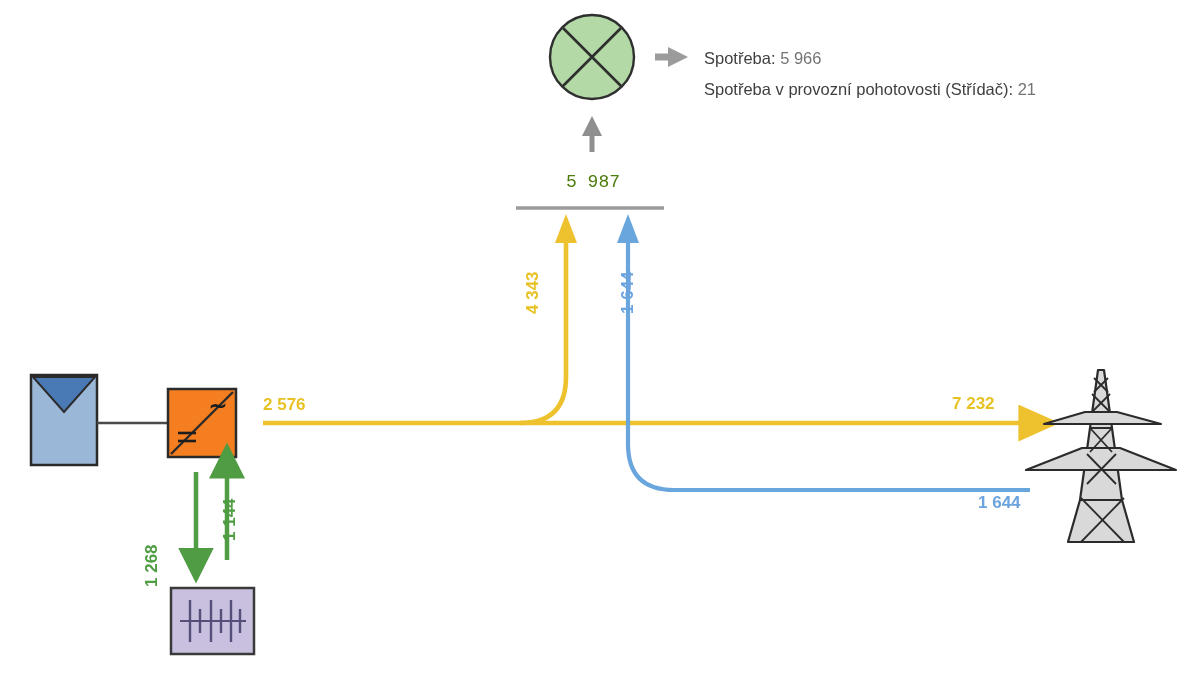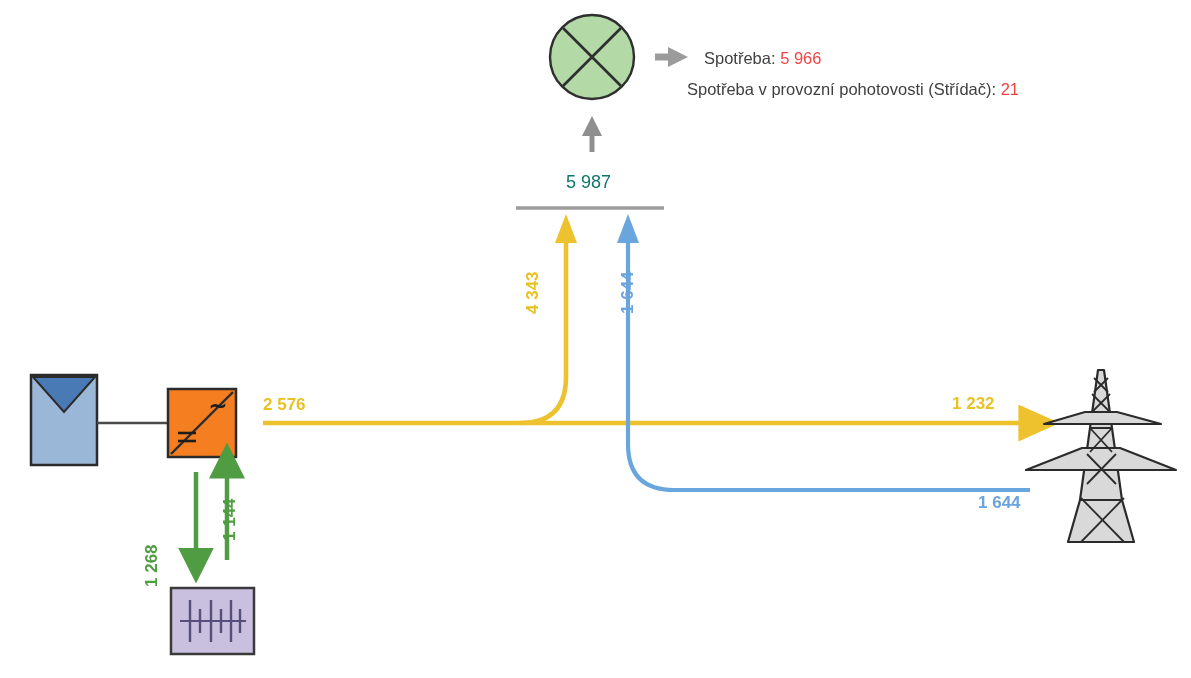--- a/index.html
+++ b/index.html
@@ -25,21 +25,21 @@
     height: 678px;
   }
   .lbl {
     position: absolute;
     white-space: nowrap;
     line-height: 1;
   }
   .lbl-yellow { color: #e8c225; }
   .lbl-blue   { color: #6aa3dd; }
   .lbl-green  { color: #4f9c42; }
-  .lbl-gray   { color: #0f766e; }
+  .lbl-gray   { color: #4d7c0f; font-family: Liberation Mono, monospace; }
 
   #label-pv-line {
     left: 263px;
     top: 396px;
     font-size: 17px;
     font-weight: bold;
   }
   #label-grid-export {
     left: 952px;
     top: 395px;
@@ -83,24 +83,24 @@
     font-size: 17px;
     font-weight: bold;
   }
   .readout {
     position: absolute;
     white-space: nowrap;
     font-size: 16.5px;
     color: #3f3f3f;
   }
   .readout .value {
-    color: #ef4444;
+    color: #737373;
   }
   #readout-consumption { left: 704px; top: 49px; }
-  #readout-standby     { left: 687px; top: 80px; text-align: right; }
+  #readout-standby     { left: 704px; top: 80px; text-align: right; }
 </style>
 </head>
 <body>
 
 <div id="stage">
 
   <svg id="flow-svg" viewBox="0 0 1191 678">
     <defs>
       <marker id="ah-yellow" markerWidth="10" markerHeight="10" refX="1" refY="4" orient="auto">
         <path d="M0,0 L9,4 L0,8 z" fill="#edc22e"></path>
@@ -183,21 +183,21 @@
         <line x1="1116" y1="454" x2="1087" y2="484"></line>
         <line x1="1081" y1="498" x2="1124" y2="542"></line>
         <line x1="1124" y1="498" x2="1081" y2="542"></line>
         <line x1="1086" y1="470" x2="1086" y2="470"></line>
       </g>
     </g>
   </svg>
 
   <div class="lbl lbl-yellow" id="label-pv-line">2 576</div>
 
-  <div class="lbl lbl-yellow" id="label-grid-export">1 232</div>
+  <div class="lbl lbl-yellow" id="label-grid-export">7 232</div>
 
   <div class="lbl lbl-blue" id="label-grid-import">1 644</div>
 
   <div class="lbl lbl-gray" id="label-total-consumption">5 987</div>
 
   <div class="lbl lbl-yellow rot" id="label-up-yellow">4 343</div>
 
   <div class="lbl lbl-blue rot" id="label-up-blue">1 644</div>
 
   <div class="lbl lbl-green rot" id="label-batt-charge">1 268</div>

